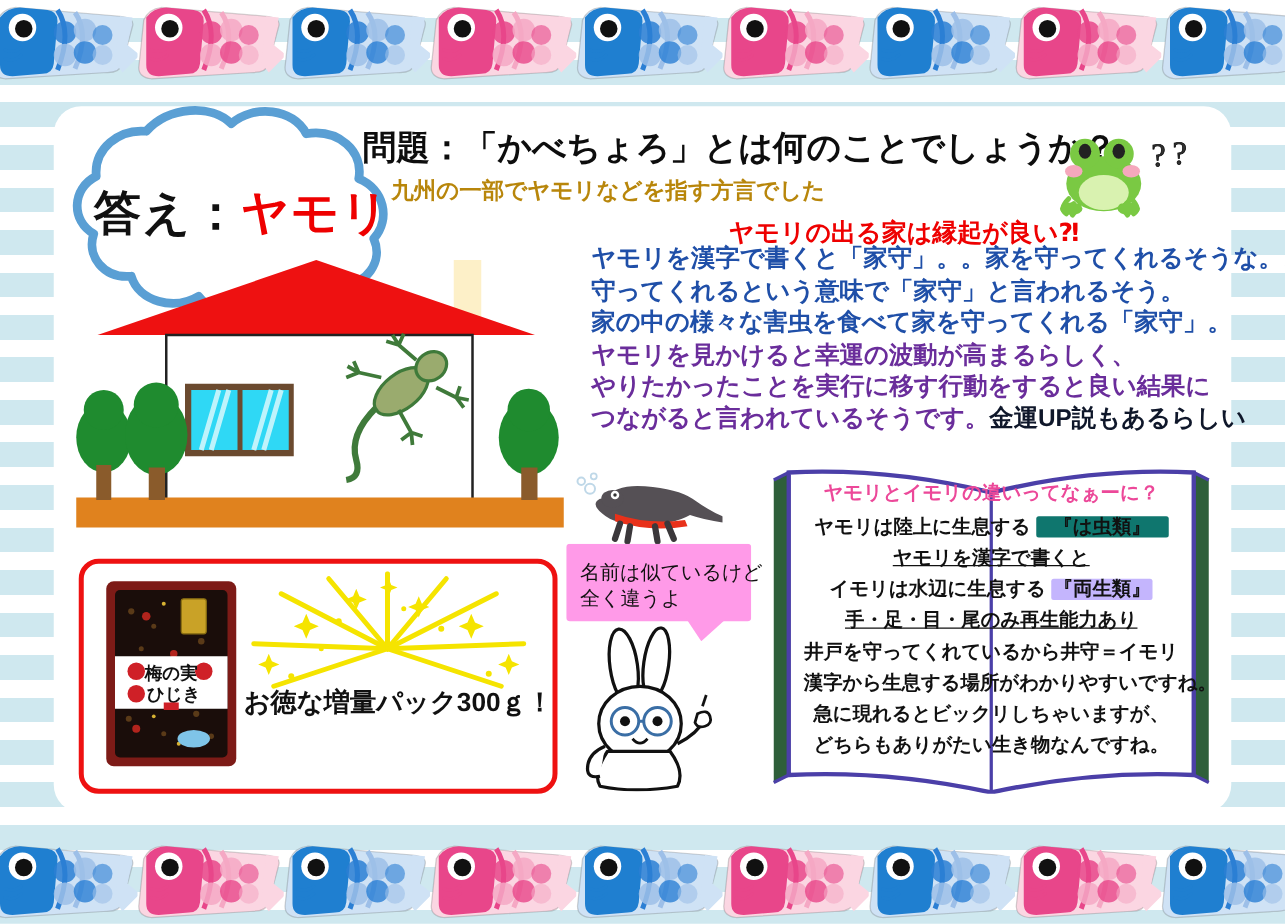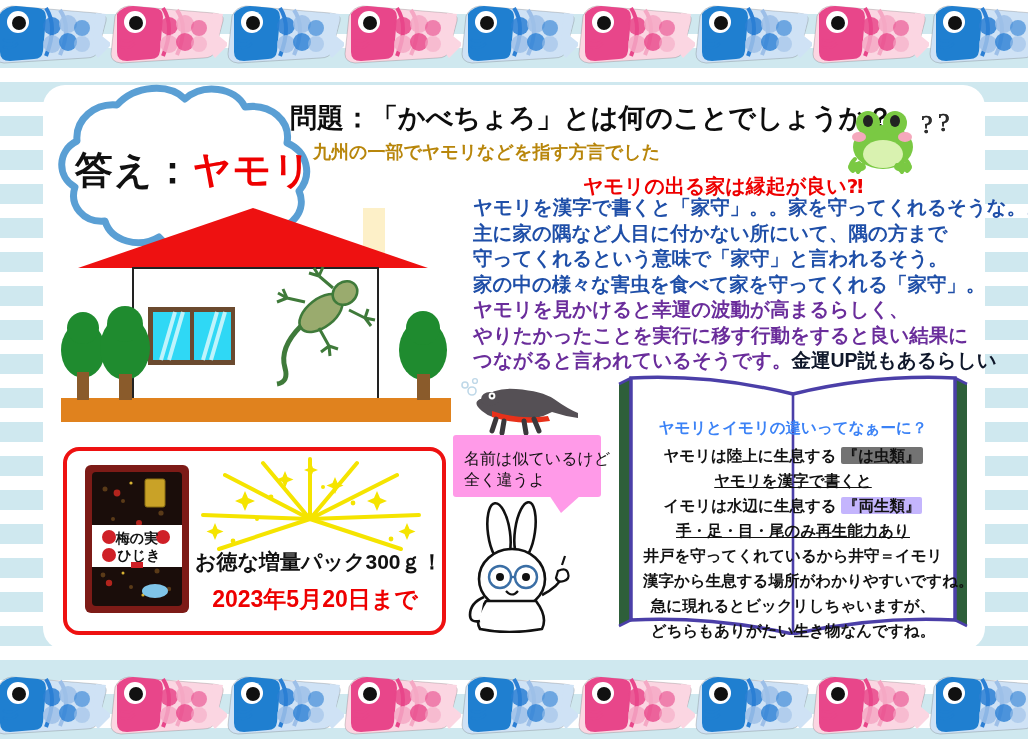--- a/index.html
+++ b/index.html
@@ -112,29 +112,29 @@
   #rabbit svg{display:block;}
 
   
   #book{position:absolute;left:570px;top:285px;width:360px;height:265px;}
   #book svg{display:block;position:absolute;left:0;top:0;}
   #book-content{
     position:absolute;left:30px;top:14px;width:300px;
     text-align:center;color:#111111;
   }
   #book-title{
-    font-size:15.5px;font-weight:bold;color:#3b82f6;
-    white-space:nowrap;margin-bottom:4px;margin-top:34px;
+    font-size:15.5px;font-weight:bold;color:#ec4899;
+    white-space:nowrap;margin-bottom:4px;
   }
   #book-content .bline{
     font-size:15.5px;line-height:25px;white-space:nowrap;font-weight:bold;
   }
   #book-content .ul{text-decoration:underline;}
   #book-content .hl-orange{
-    background:#737373;padding:0 2px;border-radius:2px;margin-top:44px;
+    background:#0f766e;padding:0 14px;border-radius:2px;margin-top:44px;
   }
   #book-content .hl-green{
     background:#c4b5fd;padding:0 2px;border-radius:2px;
   }
 </style>
 </head>
 <body>
 
 <div id="poster">
 
@@ -337,21 +337,20 @@
         <path d="M62 62 q8 8 2 12 M58 66 l7 6 M54 68 l5 7" stroke="#7ac943" stroke-width="4" fill="none" stroke-linecap="round"></path>
         <ellipse cx="14" cy="70" rx="9" ry="5" fill="#7ac943"></ellipse>
         <ellipse cx="60" cy="70" rx="9" ry="5" fill="#7ac943"></ellipse>
         <text x="78" y="36" font-size="26" font-family="Liberation Serif, serif" fill="#333" stroke="#000" stroke-width="0.6">?</text>
         <text x="95" y="34" font-size="26" font-family="Liberation Serif, serif" fill="#333" stroke="#000" stroke-width="0.6">?</text>
       </svg>
     </div>
 
     <div id="body-text">
       <span class="blue">ヤモリを漢字で書くと「家守」。。家を守ってくれるそうな。。</span>
-      <span class="blue">主に家の隅など人目に付かない所にいて、隅の方まで</span>
       <span class="blue">守ってくれるという意味で「家守」と言われるそう。</span>
       <span class="blue">家の中の様々な害虫を食べて家を守ってくれる「家守」。</span>
       <span class="purple">ヤモリを見かけると幸運の波動が高まるらしく、</span>
       <span class="purple">やりたかったことを実行に移す行動をすると良い結果に</span>
       <span class="purple"><span>つながると言われているそうです。</span><span class="gold">金運UP説もあるらしい</span></span>
     </div>
 
     <div id="house-scene">
       <svg viewBox="0 0 420 250" xmlns="http://www.w3.org/2000/svg">
 
@@ -476,21 +475,20 @@
               <circle cx="168" cy="46" r="2.4"></circle>
             <circle cx="48" cy="84" r="2.4"></circle>
               <circle cx="206" cy="82" r="2.4"></circle>
             <circle cx="138" cy="30" r="2"></circle>
               <circle cx="72" cy="62" r="2"></circle>
           </g>
         </svg>
       </div>
 
       <div id="promo-sub">お徳な増量パック300ｇ！</div>
-      <div id="promo-date">2023年5月20日まで</div>
     </div>
 
     <div id="rabbit-wrap">
       <div id="bubble">
         <svg viewBox="0 0 148 78" xmlns="http://www.w3.org/2000/svg">
           <rect x="0" y="0" width="148" height="62" rx="3" fill="#ff9ae8"></rect>
           <polygon points="96,60 128,60 108,78" fill="#ff9ae8"></polygon>
         </svg>
       </div>
       <div id="bubble-text">

